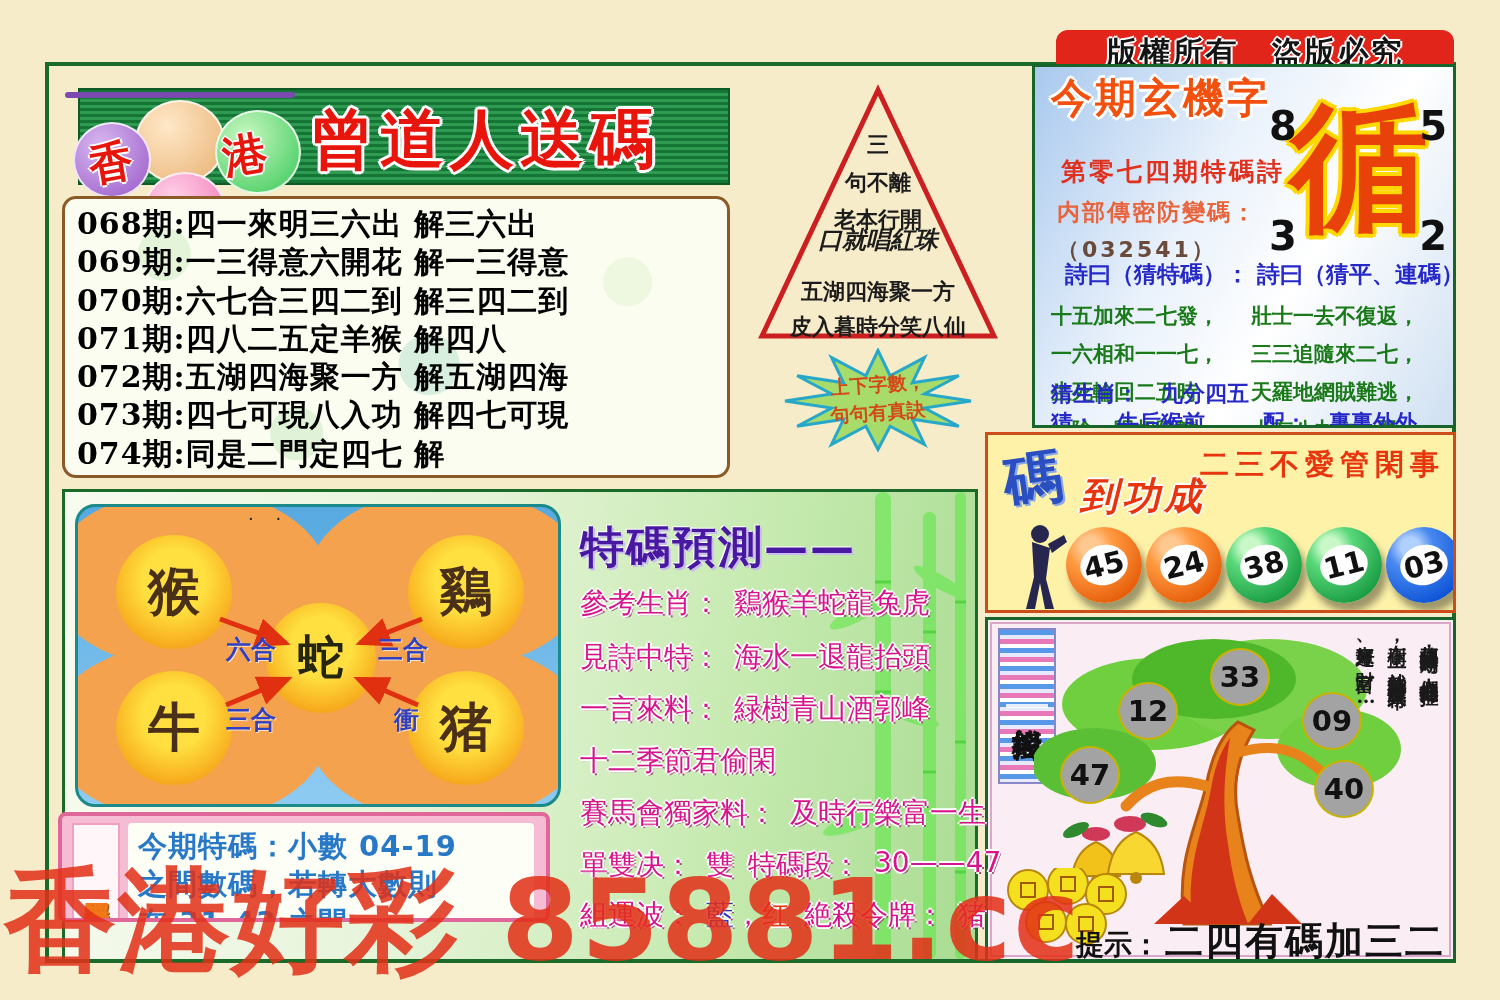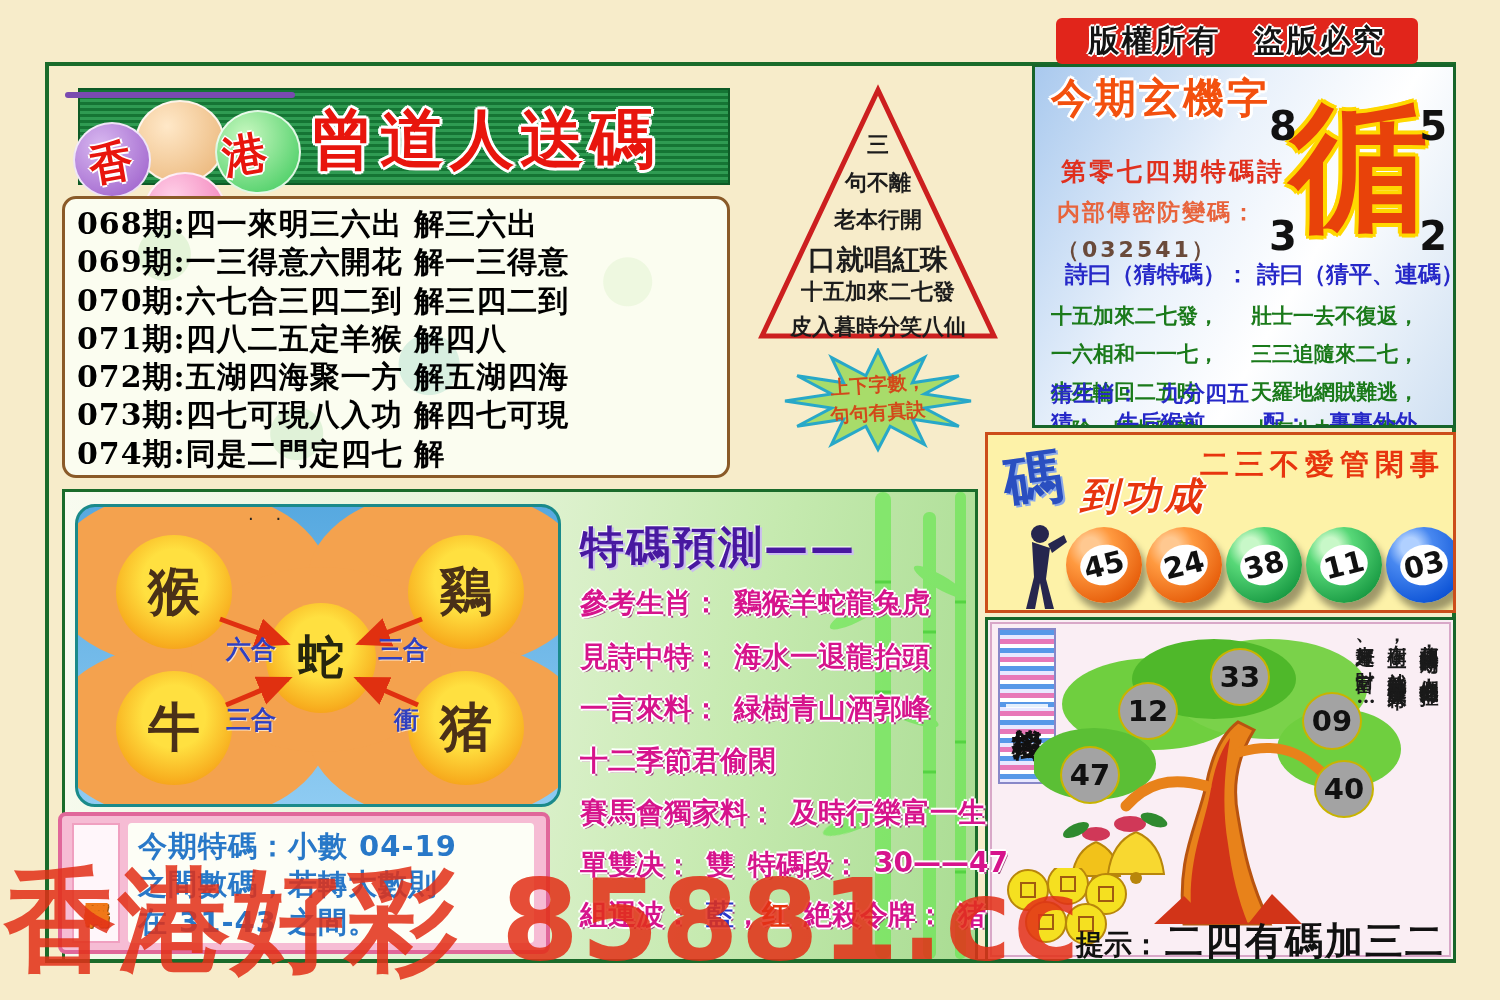--- a/index.html
+++ b/index.html
@@ -4,22 +4,22 @@
 <style>
   html,body{margin:0;padding:0;}
   body{
     width:1500px;height:1000px;position:relative;overflow:hidden;
     background:#f7ecca;
     font-family:"DejaVu Sans","Liberation Sans",sans-serif;
   }
   .abs{position:absolute;}
   
   .banner{
-    left:1056px;top:18px;width:362px;height:46px;
-    background:#e1251b;border-radius:6px;
+    left:1056px;top:30px;width:398px;height:46px;
+    background:#e1251b;border-radius:12px;
     display:flex;align-items:center;justify-content:center;
     font-size:31px;font-weight:bold;color:#141414;letter-spacing:2px;
     text-shadow:-2px 0 #fff,2px 0 #fff,0 -2px #fff,0 2px #fff,-1px -1px #fff,1px 1px #fff;
     white-space:nowrap;overflow:hidden;
   }
   
   .frame{left:45px;top:62px;width:1411px;height:901px;border:4px solid #1a6b2a;box-sizing:border-box;}
   
   .title-banner{
     left:78px;top:88px;width:652px;height:97px;
@@ -53,21 +53,21 @@
       #fbfdf0;
     padding:6px 12px;overflow:hidden;
   }
   .hist-line{font-family:"DejaVu Serif","Liberation Serif",serif;
     font-size:30px;font-weight:bold;color:#000;line-height:38.3px;white-space:nowrap;letter-spacing:1px;}
   
   .triangle{left:758px;top:84px;width:240px;height:258px;}
   .tri-line{position:absolute;width:100%;text-align:center;color:#1c1c1c;font-weight:bold;
     font-family:"DejaVu Serif","Liberation Serif",serif;white-space:nowrap;}
   .t0{top:46px;font-size:22px;} .t1{top:84px;font-size:22px;} .t2{top:121px;font-size:22px;}
-  .t3{top:157px;font-size:28px;} .t4{top:193px;font-size:22px;} .t5{top:228px;font-size:22px;}
+  .t3{top:140px;font-size:24px;font-style:italic;} .t4{top:193px;font-size:22px;} .t5{top:228px;font-size:22px;}
   
   .star{left:782px;top:348px;width:192px;height:106px;}
   .star-line{position:absolute;width:100%;text-align:center;color:#d2491a;font-weight:bold;font-size:19px;transform:rotate(-4deg);}
   .s1{top:24px;} .s2{top:52px;}
   
   .mystic{
     left:1032px;top:64px;width:424px;height:364px;box-sizing:border-box;
     border:3px solid #17652a;overflow:hidden;
     background:linear-gradient(120deg,#a9c9ee 0%,#e9f1fb 38%,#ffffff 62%,#cfe0f2 100%);
   }
@@ -160,26 +160,26 @@
   .z-animal{font-size:52px;font-weight:bold;color:#4a3018;font-family:"DejaVu Serif","Liberation Serif",serif;}
   .z-center{font-size:46px;color:#26260e;}
   .z-label{position:absolute;font-size:25px;font-weight:bold;color:#3040c0;white-space:nowrap;
     text-shadow:1px 1px 0 #ffffffaa;}
   .zl1{left:148px;top:126px;} .zl2{left:300px;top:126px;} .zl3{left:148px;top:196px;} .zl4{left:316px;top:196px;}
   
   .forecast-title{left:580px;top:518px;font-size:44px;font-weight:bold;color:#4818a0;letter-spacing:2px;white-space:nowrap;
     text-shadow:2px 2px 0 #cabcf0,-1px -1px 0 #fff;}
   .f-row{position:absolute;left:580px;width:398px;display:flex;gap:14px;white-space:nowrap;}
   .fr0{top:584px;} .fr1{top:638px;} .fr2{top:690px;} .fr3{top:742px;} .fr4{top:794px;} .fr5{top:846px;} .fr6{top:896px;}
-  .f-label,.f-value{font-size:28px;font-weight:bold;color:#d6148c;
+  .f-label,.f-value{font-size:28px;font-weight:normal;color:#d6148c;
     text-shadow:-2px 0 #fff,2px 0 #fff,0 -2px #fff,0 2px #fff,2px 2px 0 #a04a80;}
   .f-blue{color:#2a35c8;} .f-red{color:#e8350e;}
   
   .pinkbox{
-    left:58px;top:812px;width:492px;height:142px;box-sizing:border-box;
+    left:58px;top:812px;width:492px;height:110px;box-sizing:border-box;
     border:4px solid #e0679a;border-radius:8px;background:#f6bcd4;overflow:hidden;
   }
   .range-label{position:absolute;left:10px;top:7px;width:48px;height:120px;background:#fff6fa;border:2px solid #f0a0c0;
     display:flex;align-items:center;justify-content:center;box-sizing:border-box;}
   .range-label-inner{writing-mode:vertical-rl;text-orientation:upright;font-size:25px;font-weight:bold;color:#f07818;line-height:1.05;
     text-shadow:1px 1px 0 #8a4a00;}
   .range-panel{position:absolute;left:66px;top:7px;width:406px;height:120px;background:#fdfef6;border-radius:4px;
     padding:4px 10px;box-sizing:border-box;}
   .range-line{font-size:29px;font-weight:bold;color:#2878c8;line-height:38px;white-space:nowrap;letter-spacing:1px;}
   
@@ -221,21 +221,21 @@
 </div>
 
 <div class="abs triangle">
   <svg width="240" height="258" viewBox="0 0 240 258">
     <polygon points="120,6 236,252 4,252" fill="none" stroke="#cc1f1f" stroke-width="5"></polygon>
   </svg>
   <div class="tri-line t0">三</div>
   <div class="tri-line t1">句不離</div>
   <div class="tri-line t2">老本行開</div>
   <div class="tri-line t3">口就唱紅珠</div>
-  <div class="tri-line t4">十五加來二七發</div>
+  <div class="tri-line t4">五湖四海聚一方</div>
   <div class="tri-line t5">皮入暮時分笑八仙</div>
 </div>
 
 <div class="abs star">
   <svg width="192" height="106" viewBox="0 0 190 104">
     <polygon points="187,52 141,45 175,27 129,34 141,9 107,27 95,2 83,27 49,9 61,34 15,27 49,45 3,52 49,59 15,77 61,70 49,95 83,77 95,100 107,77 141,95 129,70 175,77 141,59" fill="#a8dc6a" stroke="#28a8c8" stroke-width="3"></polygon>
   </svg>
   <div class="star-line s1">上下字數，</div>
   <div class="star-line s2">句句有真訣</div>
 </div>

